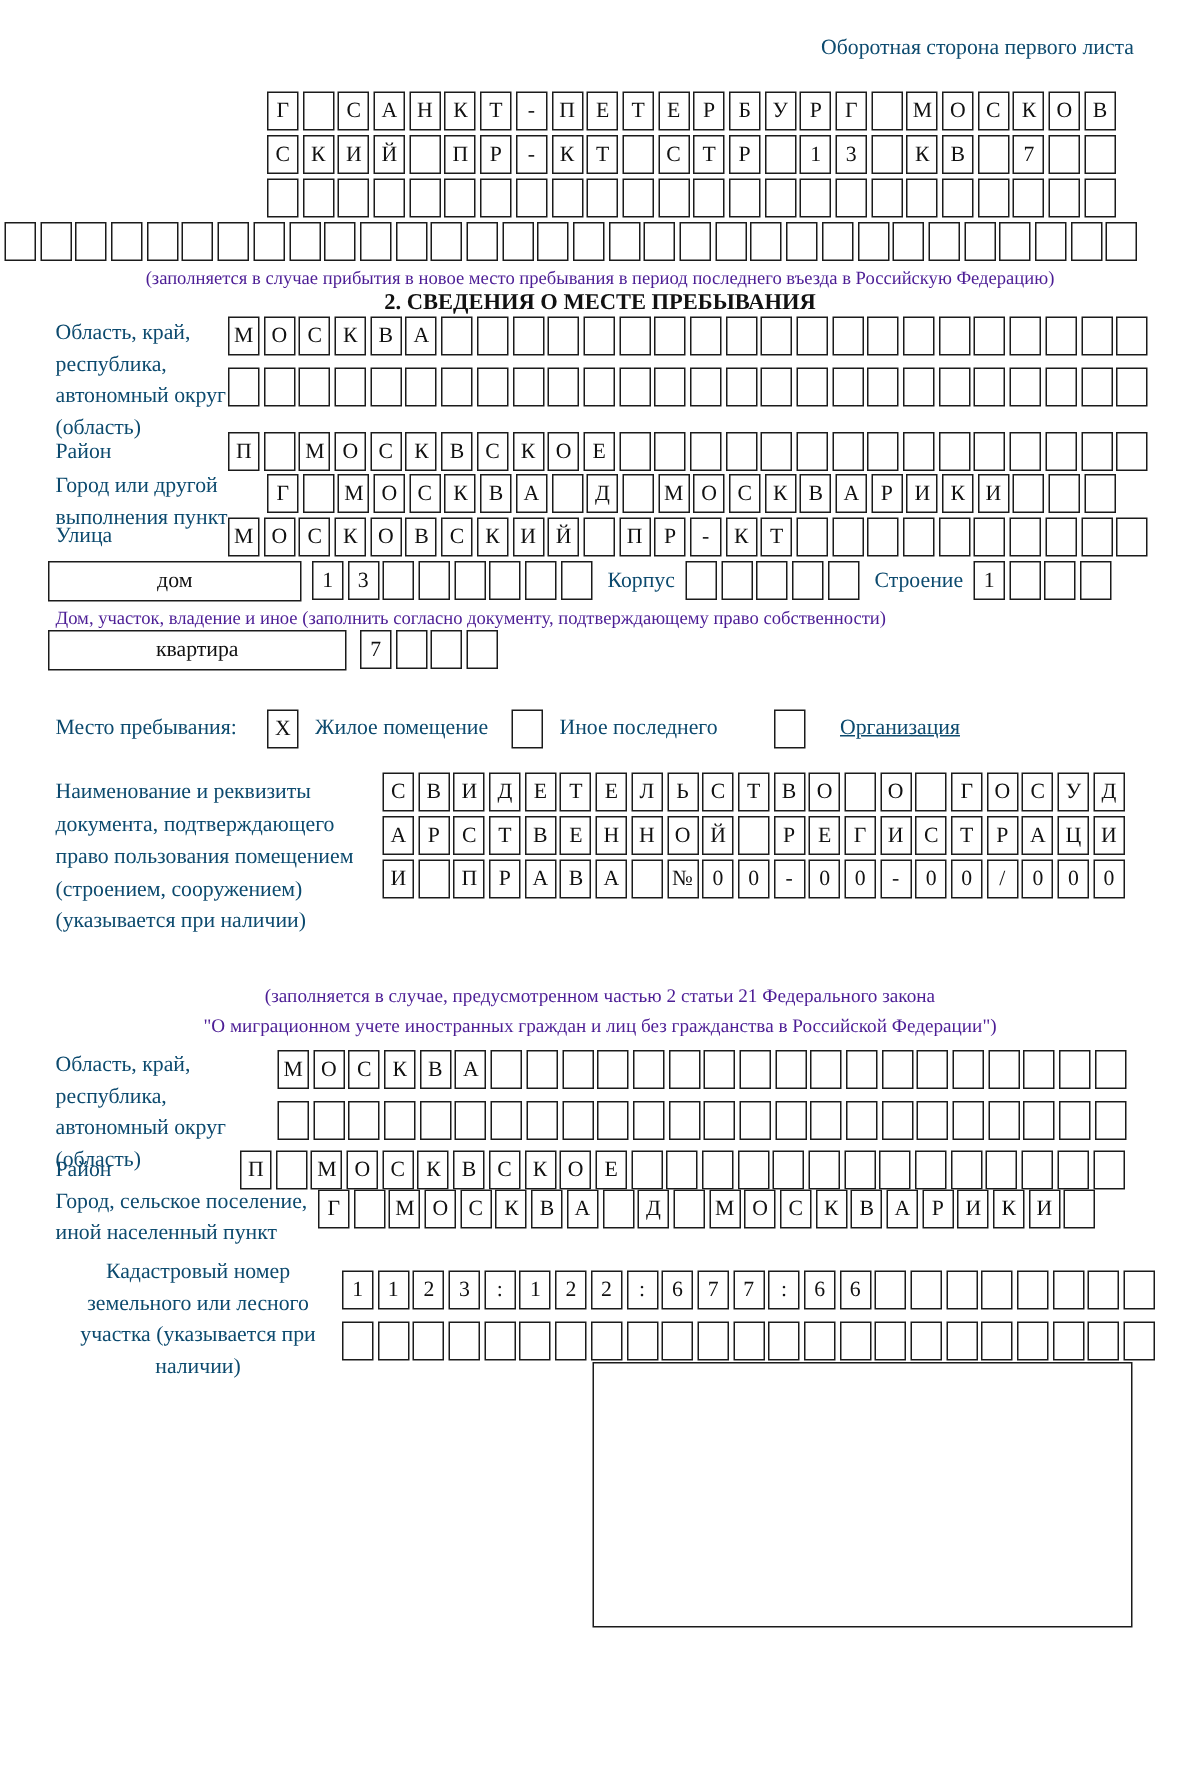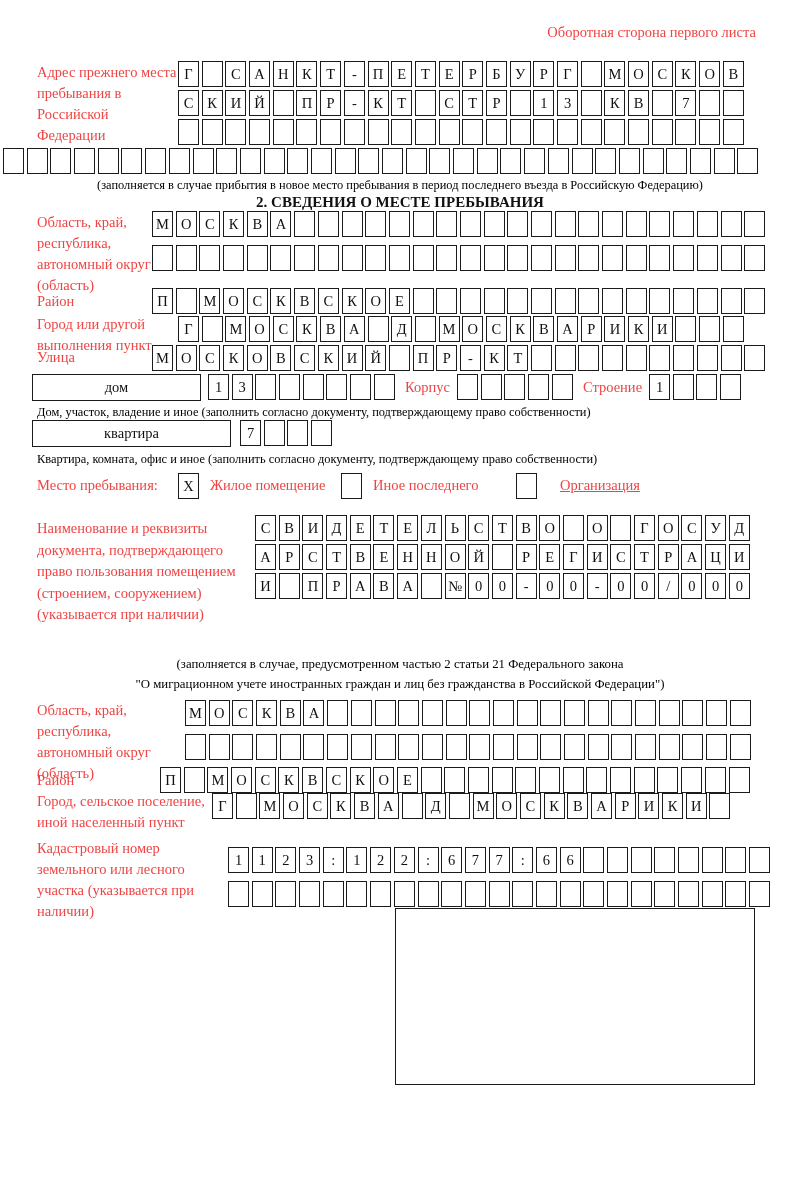--- a/index.html
+++ b/index.html
@@ -1,40 +1,39 @@
 <!DOCTYPE html>
 <html><head>
 <meta charset="utf-8">
 <style>
   html,body{margin:0;padding:0;background:#fff;}
   .page{position:relative;width:800px;height:1180px;background:#ffffff;color:#111;
         font-family:"Liberation Serif","DejaVu Serif",serif;overflow:hidden;}
-  .lbl{position:absolute;font-size:14.5px;line-height:21px;color:#ef4444;}
-  .note{position:absolute;font-size:12.4px;line-height:16px;color:#000000;}
+  .lbl{position:absolute;font-size:14.5px;line-height:21px;color:#0c4a6e;}
+  .note{position:absolute;font-size:12.4px;line-height:16px;color:#4c1d95;}
   .center{text-align:center;}
   .right{text-align:right;}
   .boxes{position:absolute;display:flex;}
   .cbox{box-sizing:border-box;flex:0 0 auto;width:21px;height:26px;border:1.6px solid #1b1b1b;
         margin-right:2.7px;display:flex;align-items:center;justify-content:center;
         font-size:14.5px;line-height:1;background:#fff;}
   .chkbox{box-sizing:border-box;position:absolute;width:21px;height:26px;border:1.6px solid #1b1b1b;
         display:flex;align-items:center;justify-content:center;font-size:14.5px;background:#fff;}
   .widebox{box-sizing:border-box;position:absolute;border:1.7px solid #1b1b1b;height:27px;
         display:flex;align-items:center;justify-content:center;font-size:14.5px;background:#fff;}
   .stampbox{box-sizing:border-box;position:absolute;border:1.8px solid #1b1b1b;background:#fff;}
   .sectitle{position:absolute;width:800px;text-align:center;font-weight:bold;font-size:15px;color:#111;}
 </style>
 </head>
 <body>
 
 <div class="page">
 
   <div class="lbl right" style="left:400px;top:22px;width:356px;">Оборотная сторона первого листа</div>
 
-  <div class="lbl" style="left:37px;top:62px;width:142px;">Адрес прежнего места пребывания в Российской Федерации</div>
   <div class="boxes" style="left:178px;top:61px;">
       <span class="cbox">Г</span>
       <span class="cbox"></span>
       <span class="cbox">С</span>
       <span class="cbox">А</span>
       <span class="cbox">Н</span>
       <span class="cbox">К</span>
       <span class="cbox">Т</span>
       <span class="cbox">-</span>
       <span class="cbox">П</span>
@@ -318,21 +317,20 @@
     </div>
   <div class="note" style="left:37px;top:404px;width:740px;">Дом, участок, владение и иное (заполнить согласно документу, подтверждающему право собственности)</div>
 
   <div class="widebox" style="left:32px;top:420px;width:199px;">квартира</div>
   <div class="boxes" style="left:240px;top:420px;">
       <span class="cbox">7</span>
       <span class="cbox"></span>
       <span class="cbox"></span>
       <span class="cbox"></span>
     </div>
-  <div class="note" style="left:37px;top:451px;width:740px;">Квартира, комната, офис и иное (заполнить согласно документу, подтверждающему право собственности)</div>
 
   <div class="lbl" style="left:37px;top:475px;">Место пребывания:</div>
   <div class="chkbox" style="left:178px;top:473px;">X</div>
   <div class="lbl" style="left:210px;top:475px;">Жилое помещение</div>
   <div class="chkbox" style="left:341px;top:473px;"></div>
   <div class="lbl" style="left:373px;top:475px;">Иное последнего</div>
   <div class="chkbox" style="left:516px;top:473px;"></div>
   <div class="lbl" style="left:560px;top:475px;text-decoration:underline;">Организация</div>
 
   <div class="lbl" style="left:37px;top:518px;width:208px;line-height:21.5px;">Наименование и реквизиты документа, подтверждающего право пользования помещением (строением, сооружением) (указывается при наличии)</div>
@@ -511,21 +509,21 @@
       <span class="cbox">К</span>
       <span class="cbox">В</span>
       <span class="cbox">А</span>
       <span class="cbox">Р</span>
       <span class="cbox">И</span>
       <span class="cbox">К</span>
       <span class="cbox">И</span>
       <span class="cbox"></span>
     </div>
 
-  <div class="lbl" style="left:37px;top:838px;width:190px;">Кадастровый номер земельного или лесного участка (указывается при наличии)</div>
+  <div class="lbl" style="left:37px;top:838px;width:190px;text-align:center;">Кадастровый номер земельного или лесного участка (указывается при наличии)</div>
   <div class="boxes" style="left:228px;top:847px;">
       <span class="cbox">1</span>
       <span class="cbox">1</span>
       <span class="cbox">2</span>
       <span class="cbox">3</span>
       <span class="cbox">:</span>
       <span class="cbox">1</span>
       <span class="cbox">2</span>
       <span class="cbox">2</span>
       <span class="cbox">:</span>

